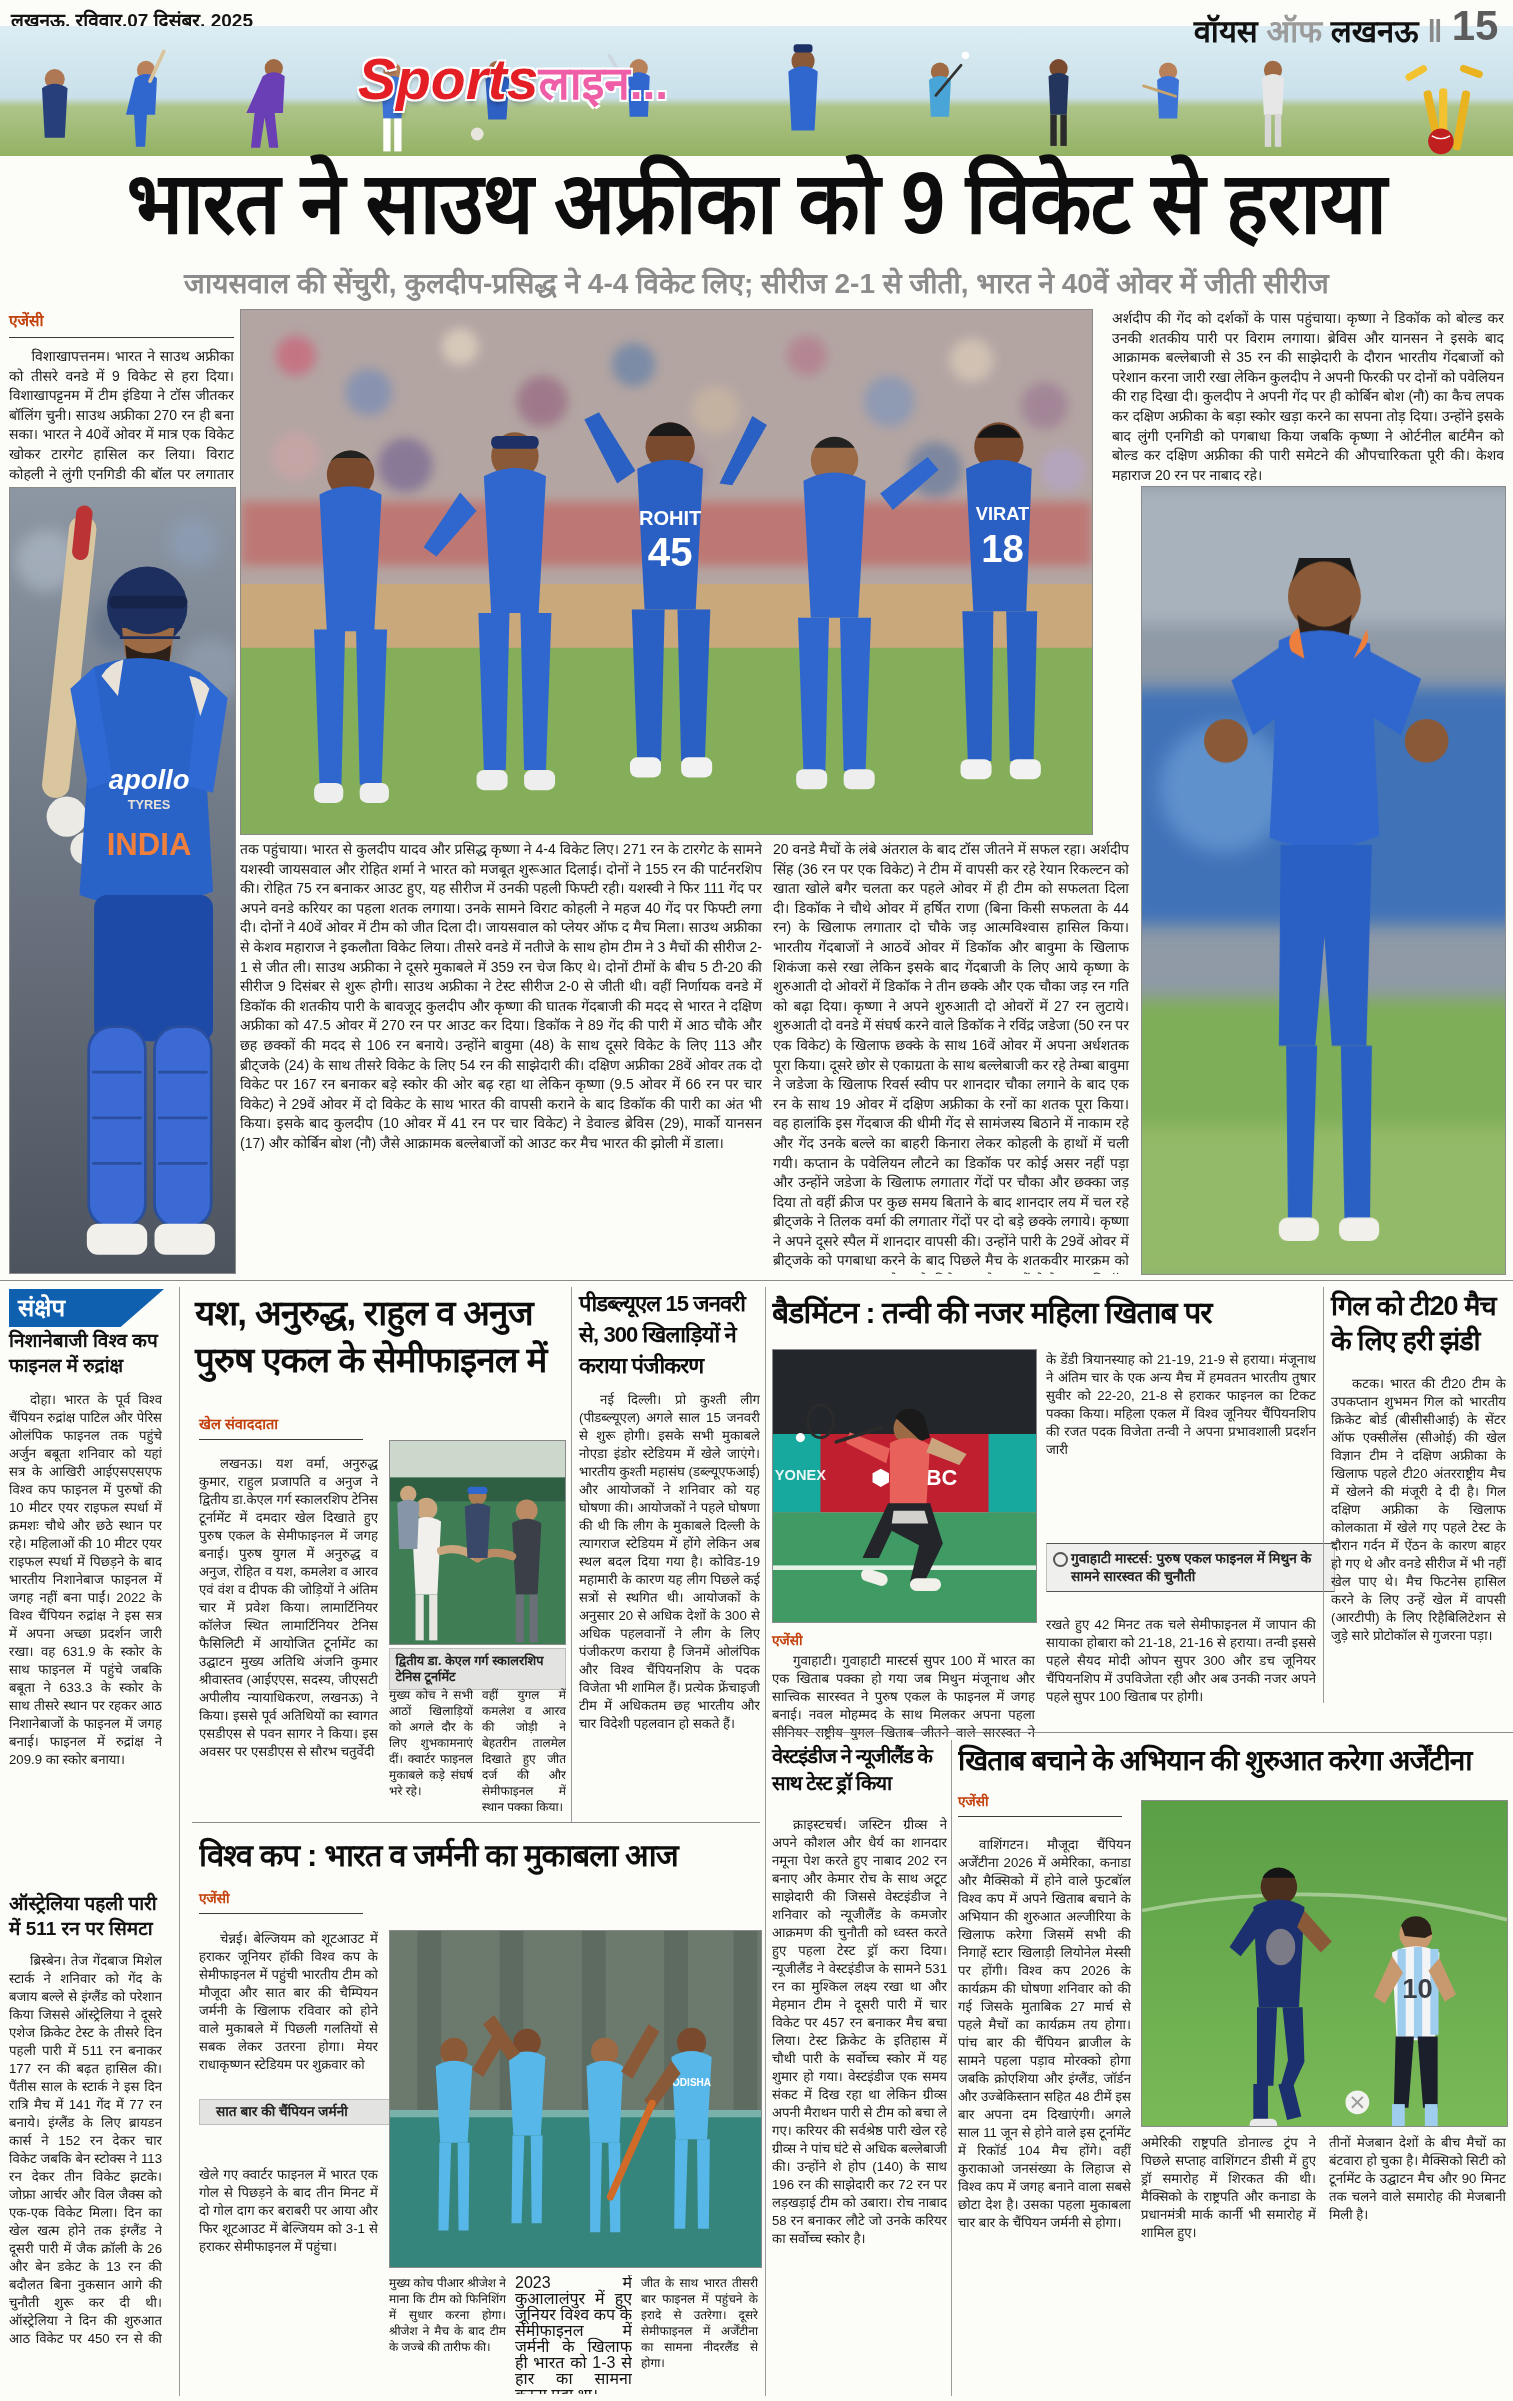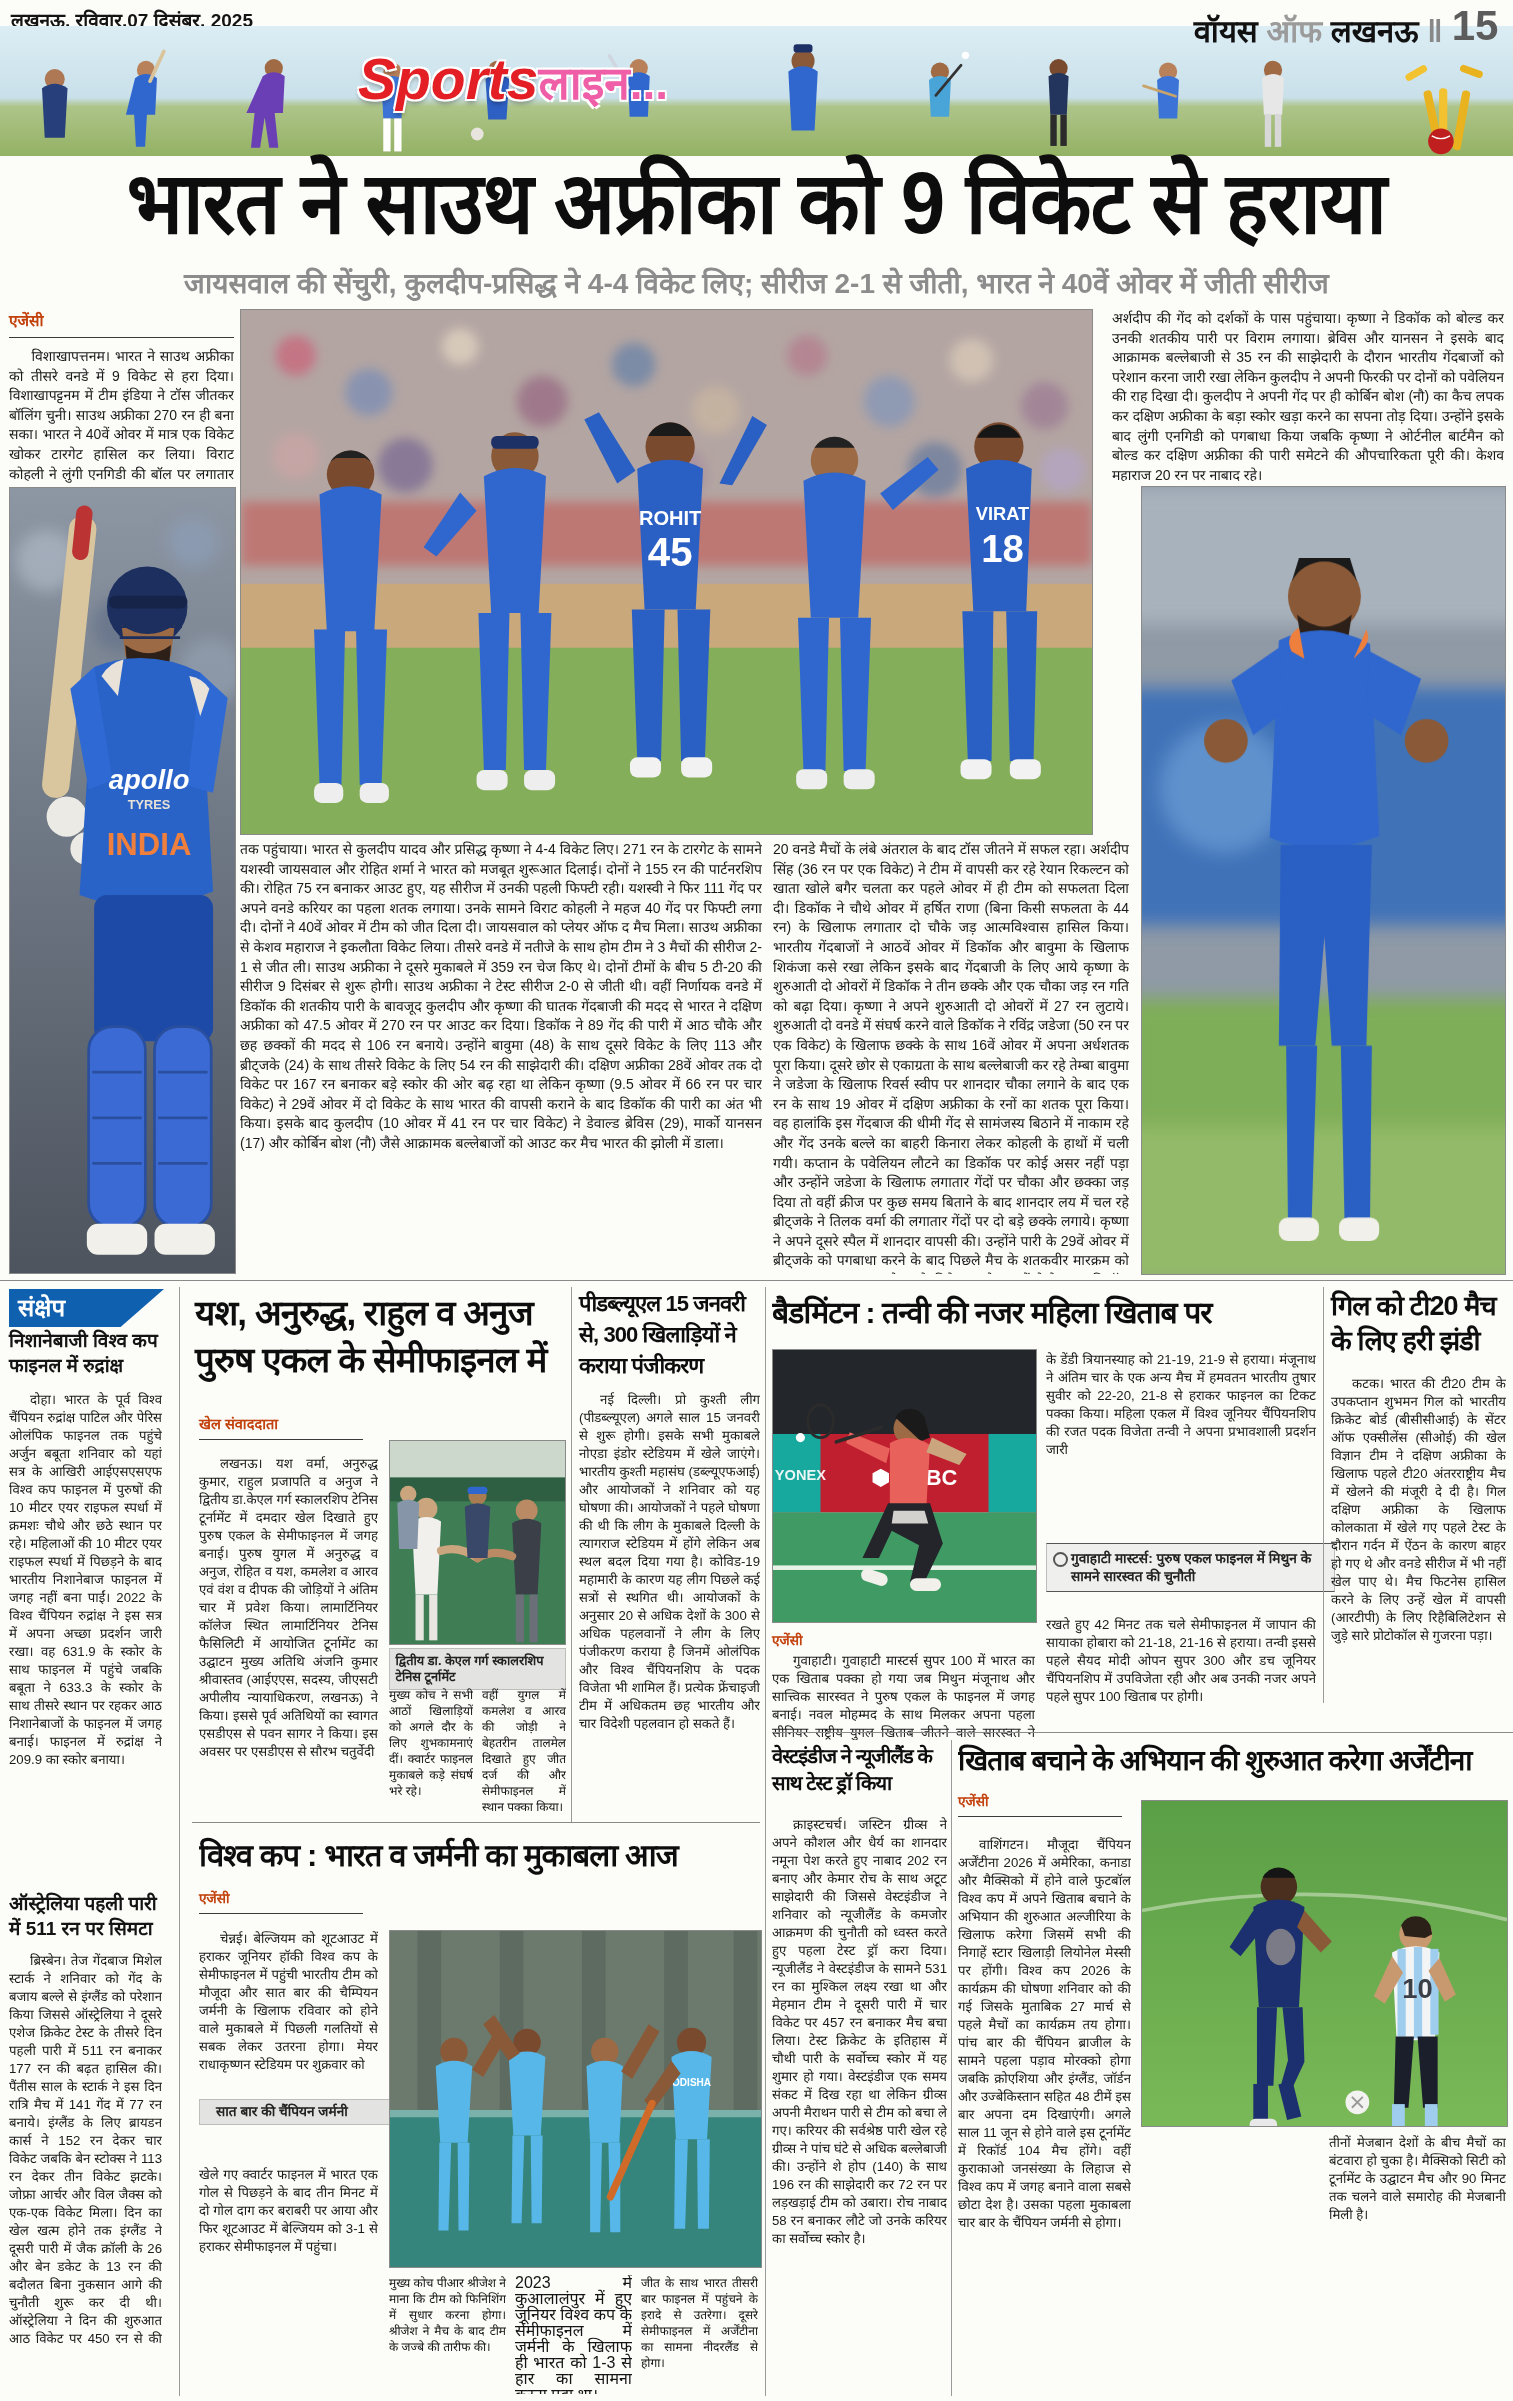--- a/index.html
+++ b/index.html
@@ -484,20 +484,21 @@
         <path d="M-22,88 h20 l-6,78 h-16 z M2,88 h22 l0,78 h-16 z" fill="#1a1f2b"></path>
         <rect x="-26" y="162" width="14" height="36" fill="#9ecdee"></rect>
           <rect x="10" y="162" width="14" height="36" fill="#9ecdee"></rect>
         <rect x="-30" y="194" width="28" height="13" rx="6" fill="#222"></rect>
           <rect x="8" y="194" width="28" height="13" rx="6" fill="#222"></rect>
       </g>
       <circle cx="236" cy="330" r="13" fill="#f2f2f0"></circle>
         <path d="M230,324 l12,12 M242,324 l-12,12" stroke="#999" stroke-width="2"></path>
     </svg>
   </div>
+  <div class="abs bs" style="left:1141px;top:2134px;width:175px;height:259px;">अमेरिकी राष्ट्रपति डोनाल्ड ट्रंप ने पिछले सप्ताह वाशिंगटन डीसी में हुए ड्रॉ समारोह में शिरकत की थी। मैक्सिको के राष्ट्रपति और कनाडा के प्रधानमंत्री मार्क कार्नी भी समारोह में शामिल हुए।</div>
   <div class="abs bs" style="left:1329px;top:2134px;width:177px;height:259px;">तीनों मेजबान देशों के बीच मैचों का बंटवारा हो चुका है। मैक्सिको सिटी को टूर्नामेंट के उद्घाटन मैच और 90 मिनट तक चलने वाले समारोह की मेजबानी मिली है।</div>
 
   <div class="abs hrule" style="left:192px;top:1822px;width:568px;"></div>
   <div class="abs headbig" style="left:199px;top:1833px;width:559px;font-size:31px;white-space:nowrap;overflow:hidden;">विश्व कप : भारत व जर्मनी का मुकाबला आज</div>
   <div class="abs" style="left:199px;top:1888px;width:164px;">
     <div class="byline" style="font-size:13.7px;">एजेंसी</div>
     <div class="byline-rule"></div>
   </div>
   <div class="abs bs indent" style="left:199px;top:1930px;width:179px;height:162px;">चेन्नई। बेल्जियम को शूटआउट में हराकर जूनियर हॉकी विश्व कप के सेमीफाइनल में पहुंची भारतीय टीम को मौजूदा और सात बार की चैम्पियन जर्मनी के खिलाफ रविवार को होने वाले मुकाबले में पिछली गलतियों से सबक लेकर उतरना होगा। मेयर राधाकृष्णन स्टेडियम पर शुक्रवार को</div>
   <div class="abs boxhead" style="left:199px;top:2099px;width:168px;font-size:13.7px;padding-left:16px;">सात बार की चैंपियन जर्मनी</div>

